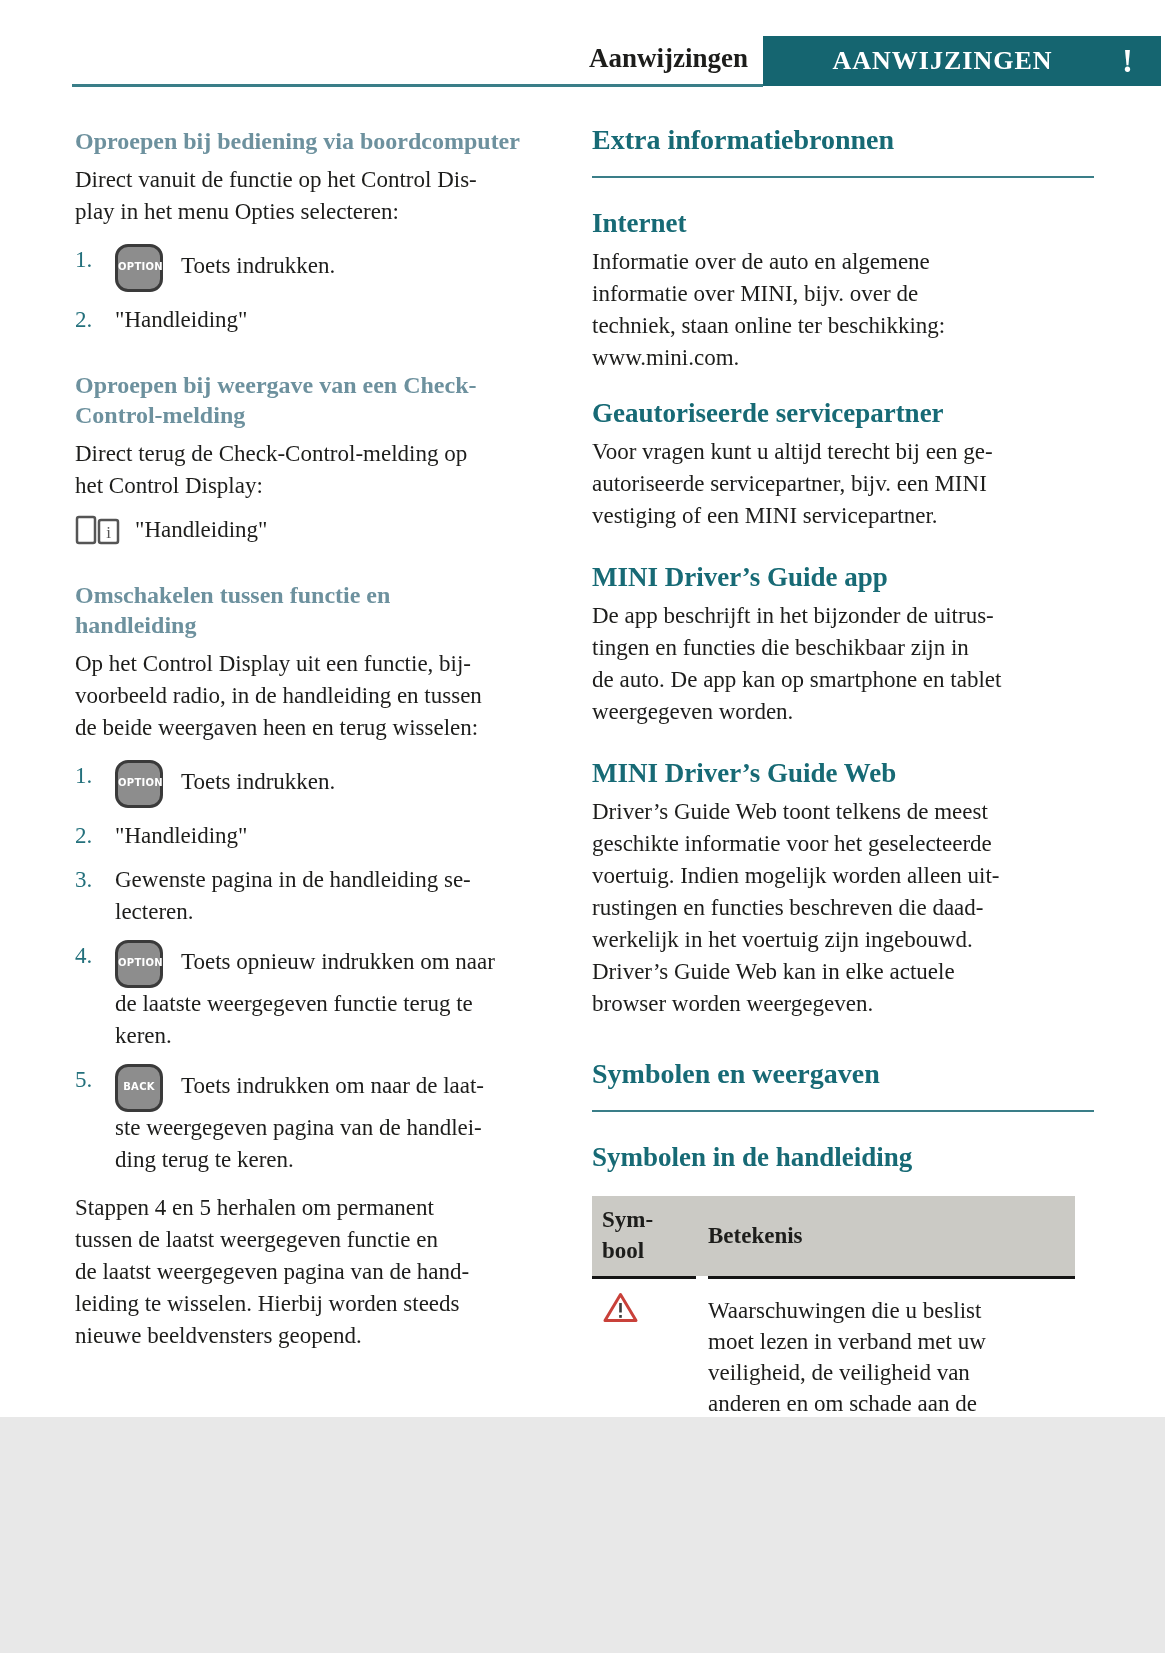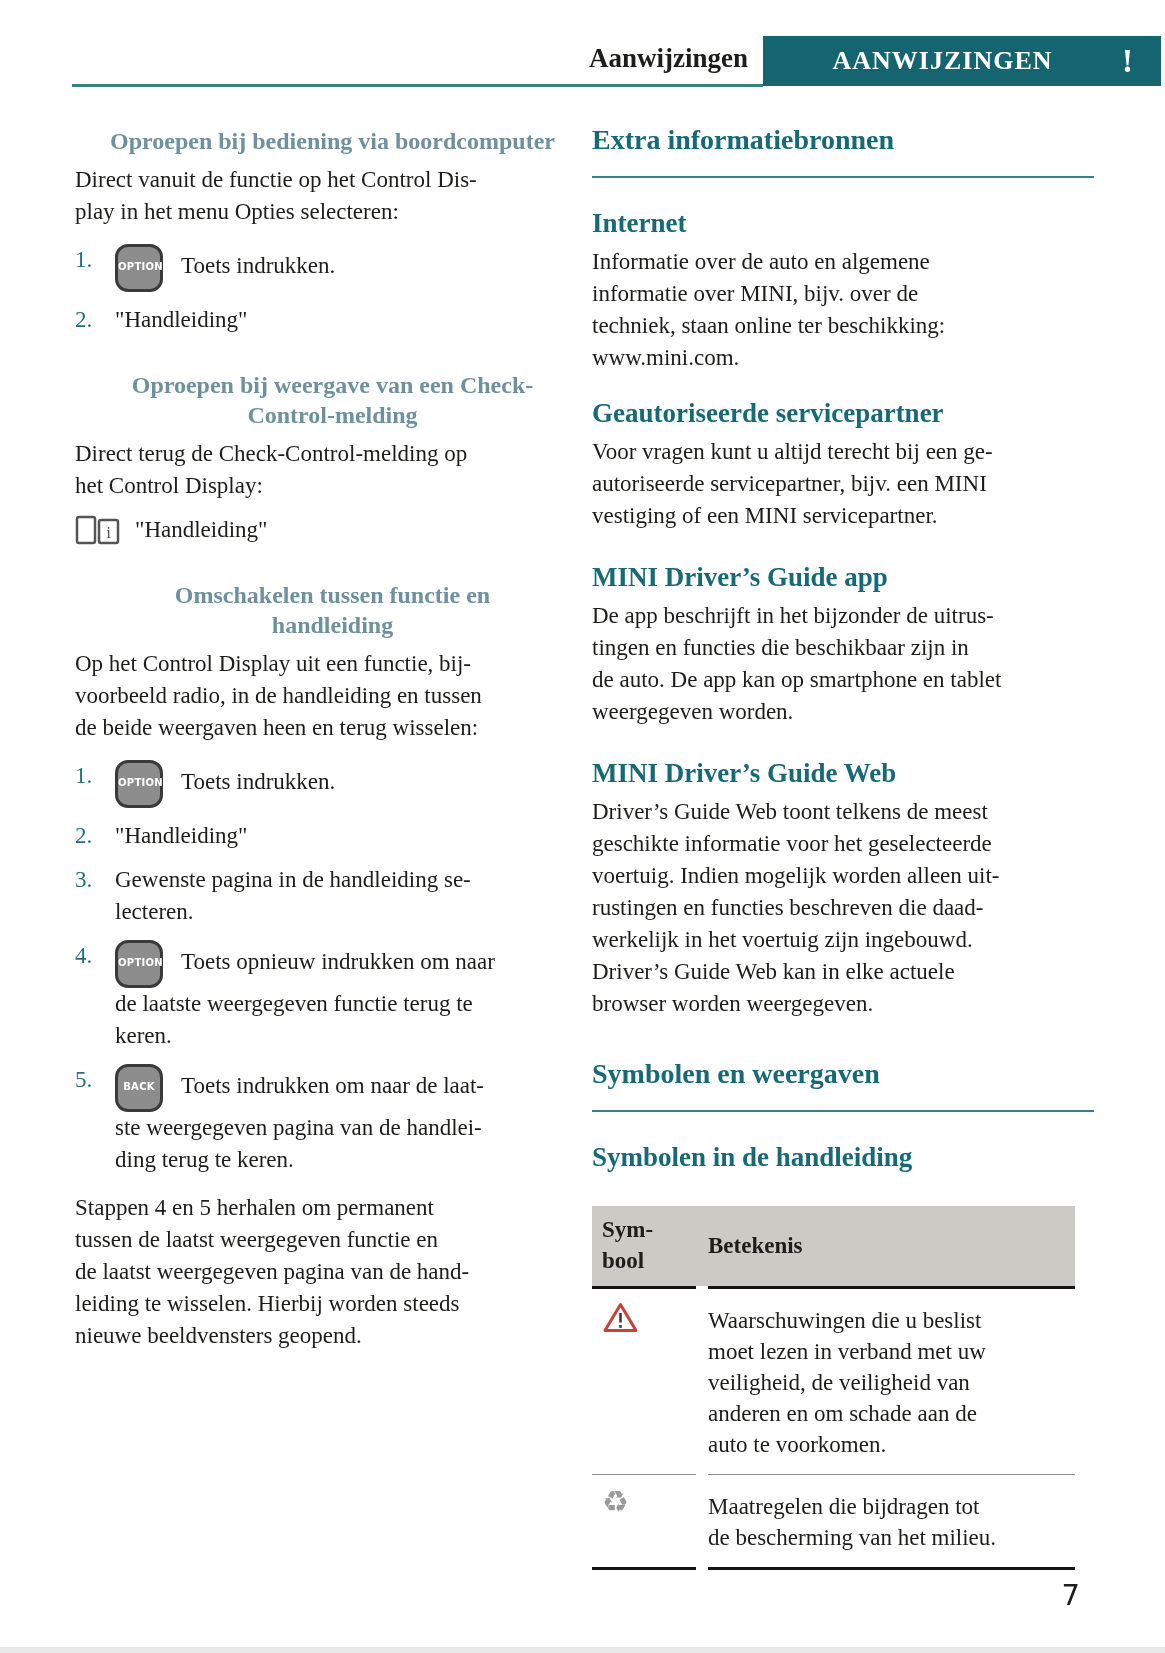--- a/index.html
+++ b/index.html
@@ -1,33 +1,33 @@
 <!DOCTYPE html>
 <html><head>
 <meta charset="utf-8">
 <style>
   html,body{margin:0;padding:0;background:#e8e8e8;}
-  .page{position:relative;width:1165px;height:1647px;background:#ffffff;overflow:hidden;
+  .page{position:relative;width:1165px;height:1417px;background:#ffffff;overflow:hidden;
         font-family:"Liberation Serif","DejaVu Serif",serif;color:#1d1d1b;margin:0 auto;}
 
   
   .running-title{position:absolute;top:42px;left:0;width:748px;text-align:right;
                  font-weight:bold;font-size:27px;line-height:32px;}
   .chapter-tab{position:absolute;left:763px;top:36px;width:398px;height:50px;
                background:#156570;color:#fff;display:flex;align-items:center;}
   .chapter-tab .label{flex:1;text-align:center;font-weight:bold;font-size:26px;letter-spacing:1px;}
   .chapter-tab .mark{font-weight:bold;font-size:33px;margin-right:28px;line-height:1;}
   .header-rule{position:absolute;left:72px;top:84px;width:691px;height:3px;background:#3a7e88;}
 
   
   .col-left{position:absolute;left:75px;top:126px;width:515px;}
   .col-right{position:absolute;left:592px;top:120px;width:502px;}
 
   .body{font-size:23px;line-height:32px;white-space:pre-line;margin:0;}
-  h3.sub{color:#6d919e;font-size:24px;line-height:30px;font-weight:bold;margin:0 0 8px;white-space:pre-line;text-align:center;}
+  h3.sub{color:#6d919e;font-size:24px;line-height:30px;font-weight:bold;margin:0 0 8px;white-space:pre-line;}
 
   .list{margin:16px 0 0;}
   .li{display:flex;margin-bottom:12px;}
   .li .num{width:40px;flex:none;color:#23707c;font-size:23px;line-height:32px;}
   .li .content{flex:1;font-size:23px;line-height:32px;white-space:pre-line;}
 
   .key{display:inline-block;width:42px;height:42px;background:#8d8d8d;border:3px solid #3a3a3a;
        border-radius:13px;color:#fff;font-family:"DejaVu Sans",sans-serif;font-size:10px;
        font-weight:bold;text-align:center;line-height:40px;letter-spacing:0.3px;
        vertical-align:middle;margin-right:18px;}
@@ -38,21 +38,21 @@
   .sec-gap{margin-top:34px;}
 
   
   h1.title{color:#176a75;font-size:28px;line-height:40px;font-weight:bold;margin:0;
            padding-bottom:16px;border-bottom:2px solid #3a7e88;}
   .col-right h2{color:#176a75;font-size:27px;line-height:34px;font-weight:bold;margin:28px 0 6px;}
   .col-right h2.first{margin-top:22px;}
   h1.title.second{margin-top:34px;}
 
   
-  .sym-table{margin-top:32px;width:483px;font-size:23px;line-height:31px;}
+  .sym-table{margin-top:22px;width:483px;font-size:23px;line-height:31px;}
   .sym-head{background:#cbcac5;display:grid;grid-template-columns:104px 1fr;column-gap:12px;
             font-weight:bold;}
   .sym-head .c1{padding:8px 0 10px 10px;white-space:pre-line;}
   .sym-head .c2{padding:24px 0 10px 0;}
   .sym-row{display:grid;grid-template-columns:104px 1fr;column-gap:12px;}
   .sym-row .c1{padding:12px 0 14px 10px;}
   .sym-row .c2{padding:16px 0 14px 0;white-space:pre-line;}
   .sym-row.first > div{border-top:3px solid #141414;}
   .sym-row.second > div{border-top:1px solid #8f8f8f;border-bottom:3px solid #141414;}
   .recycle{font-family:"DejaVu Sans",sans-serif;font-size:30px;line-height:30px;color:#9a9a9a;}

